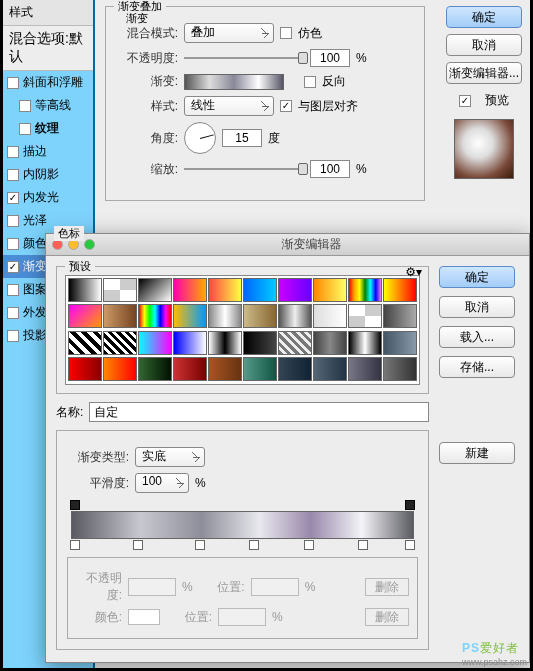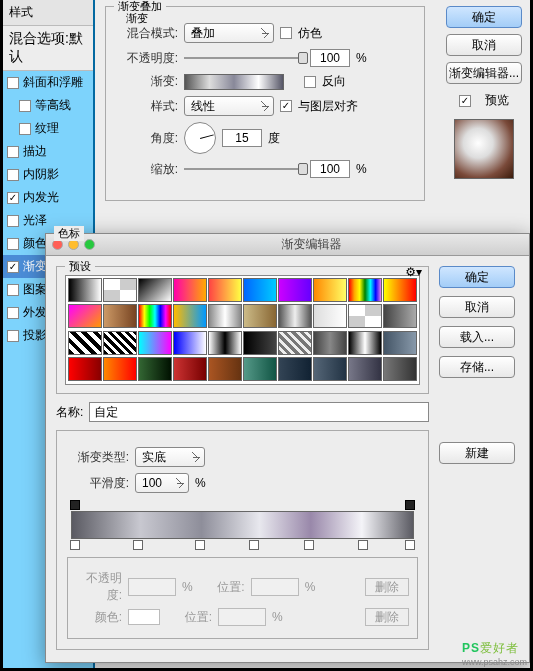--- a/index.html
+++ b/index.html
@@ -10,21 +10,21 @@
 .sidebar-sub{padding:4px 6px;border-bottom:1px solid #bbb;background:#ededed;font-size:14px}
 .style-item{display:flex;align-items:center;padding:3px 4px;gap:4px}
 .style-item.active{background:#4a8cd6;color:#fff}
 .cb{width:12px;height:12px;border:1px solid #888;background:#fff;display:inline-flex;align-items:center;justify-content:center}
 .cb.checked::after{content:"✓";font-size:10px;color:#000;line-height:1}
 .content{flex:1;background:#ededed;padding:6px 10px;position:relative}
 .fieldset{border:1px solid #aaa;padding:8px;margin-bottom:6px;position:relative}
 .legend{position:absolute;top:-8px;left:8px;background:#ededed;padding:0 4px;font-size:11px}
 .row{display:flex;align-items:center;margin:6px 0;gap:6px}
 .lbl{width:62px;text-align:right;color:#333}
-.combo{height:20px;border:1px solid #888;border-radius:3px;background:linear-gradient(#fff,#eee);padding:0 18px 0 6px;position:relative;display:inline-flex;align-items:center;min-width:90px}
+.combo{height:20px;border:1px solid #888;border-radius:3px;background:linear-gradient(#fff,#eee);padding:0 18px 0 6px;position:relative;display:inline-flex;align-items:flex-start;min-width:90px}
 .combo::after{content:"";position:absolute;right:4px;top:4px;width:8px;height:10px;background:linear-gradient(#666,#666) center/6px 1px no-repeat,linear-gradient(45deg,transparent 3px,#666 3px,#666 4px,transparent 4px) top/8px 5px no-repeat,linear-gradient(-45deg,transparent 3px,#666 3px,#666 4px,transparent 4px) bottom/8px 5px no-repeat}
 .numbox{width:40px;height:18px;border:1px solid #888;background:#fff;text-align:center}
 .slider{flex:1;height:16px;position:relative;max-width:120px}
 .slider::before{content:"";position:absolute;left:0;right:0;top:7px;height:2px;background:#999}
 .slider-thumb{position:absolute;top:2px;width:10px;height:12px;background:#ddd;border:1px solid #666;border-radius:2px}
 .grad-preview{width:100px;height:16px;border:1px solid #666;background:linear-gradient(90deg,#555,#ddd 25%,#889 50%,#fff 75%,#556)}
 .angle-dial{width:32px;height:32px;border:1px solid #888;border-radius:50%;background:#fff;position:relative}
 .angle-dial::after{content:"";position:absolute;left:50%;top:50%;width:14px;height:1px;background:#000;transform-origin:0 0;transform:rotate(-15deg)}
 .rpanel{position:absolute;right:6px;top:6px;width:80px;display:flex;flex-direction:column;gap:6px;align-items:center}
 .btn{width:76px;height:22px;border:1px solid #888;border-radius:4px;background:linear-gradient(#fff,#e8e8e8);display:flex;align-items:center;justify-content:center;cursor:pointer}
@@ -48,41 +48,41 @@
 .grad-bar{height:28px;border:1px solid #666;margin:18px 4px 6px;background:linear-gradient(90deg,#5a5a62,#c8c8d0 20%,#8e8e9a 38%,#e8e8ee 55%,#98a 70%,#f4f4f8 85%,#5a5a62);position:relative}
 .stop-top{position:absolute;top:-12px;width:10px;height:10px;background:#222;border:1px solid #000}
 .stop-bot{position:absolute;bottom:-12px;width:10px;height:10px;background:#fff;border:1px solid #666}
 .color-stop-box{border:1px solid #aaa;padding:8px;margin-top:18px}
 .cs-row{display:flex;align-items:center;gap:6px;margin:4px 0;color:#999}
 .cs-row .sp{width:46px;text-align:right}
 .cs-input{width:48px;height:18px;border:1px solid #bbb;background:#f0f0f0}
 .cs-btn{width:44px;height:18px;border:1px solid #bbb;background:#eee;color:#999;display:flex;align-items:center;justify-content:center}
 .color-chip{width:32px;height:16px;border:1px solid #bbb;background:#fff}
 .watermark{position:absolute;right:6px;bottom:4px;font-size:16px;letter-spacing:1px}
-.watermark .ps{color:#22c55e;font-weight:bold}
+.watermark .ps{color:#7dd3fc;font-weight:bold}
 .watermark .zh{color:#7fbf3f}
 .watermark .sub{font-size:9px;color:#888;display:block;text-align:right;letter-spacing:0}
 </style>
 </head>
 <body>
 
 <div class="main">
   <div class="sidebar">
     <div class="sidebar-h">样式</div>
     <div class="sidebar-sub">混合选项:默认</div>
     <div id="style-list">
         <div class="style-item">
           <span class="cb"></span>
           <span>斜面和浮雕</span>
         </div>
         <div class="style-item" style="padding-left: 16px; align-items: center;">
           <span class="cb"></span>
           <span>等高线</span>
         </div>
-        <div class="style-item" style="padding-left: 16px;">
+        <div class="style-item" style="padding-left: 16px; font-weight: bold;">
           <span class="cb"></span>
           <span>纹理</span>
         </div>
         <div class="style-item">
           <span class="cb"></span>
           <span>描边</span>
         </div>
         <div class="style-item">
           <span class="cb"></span>
           <span>内阴影</span>

